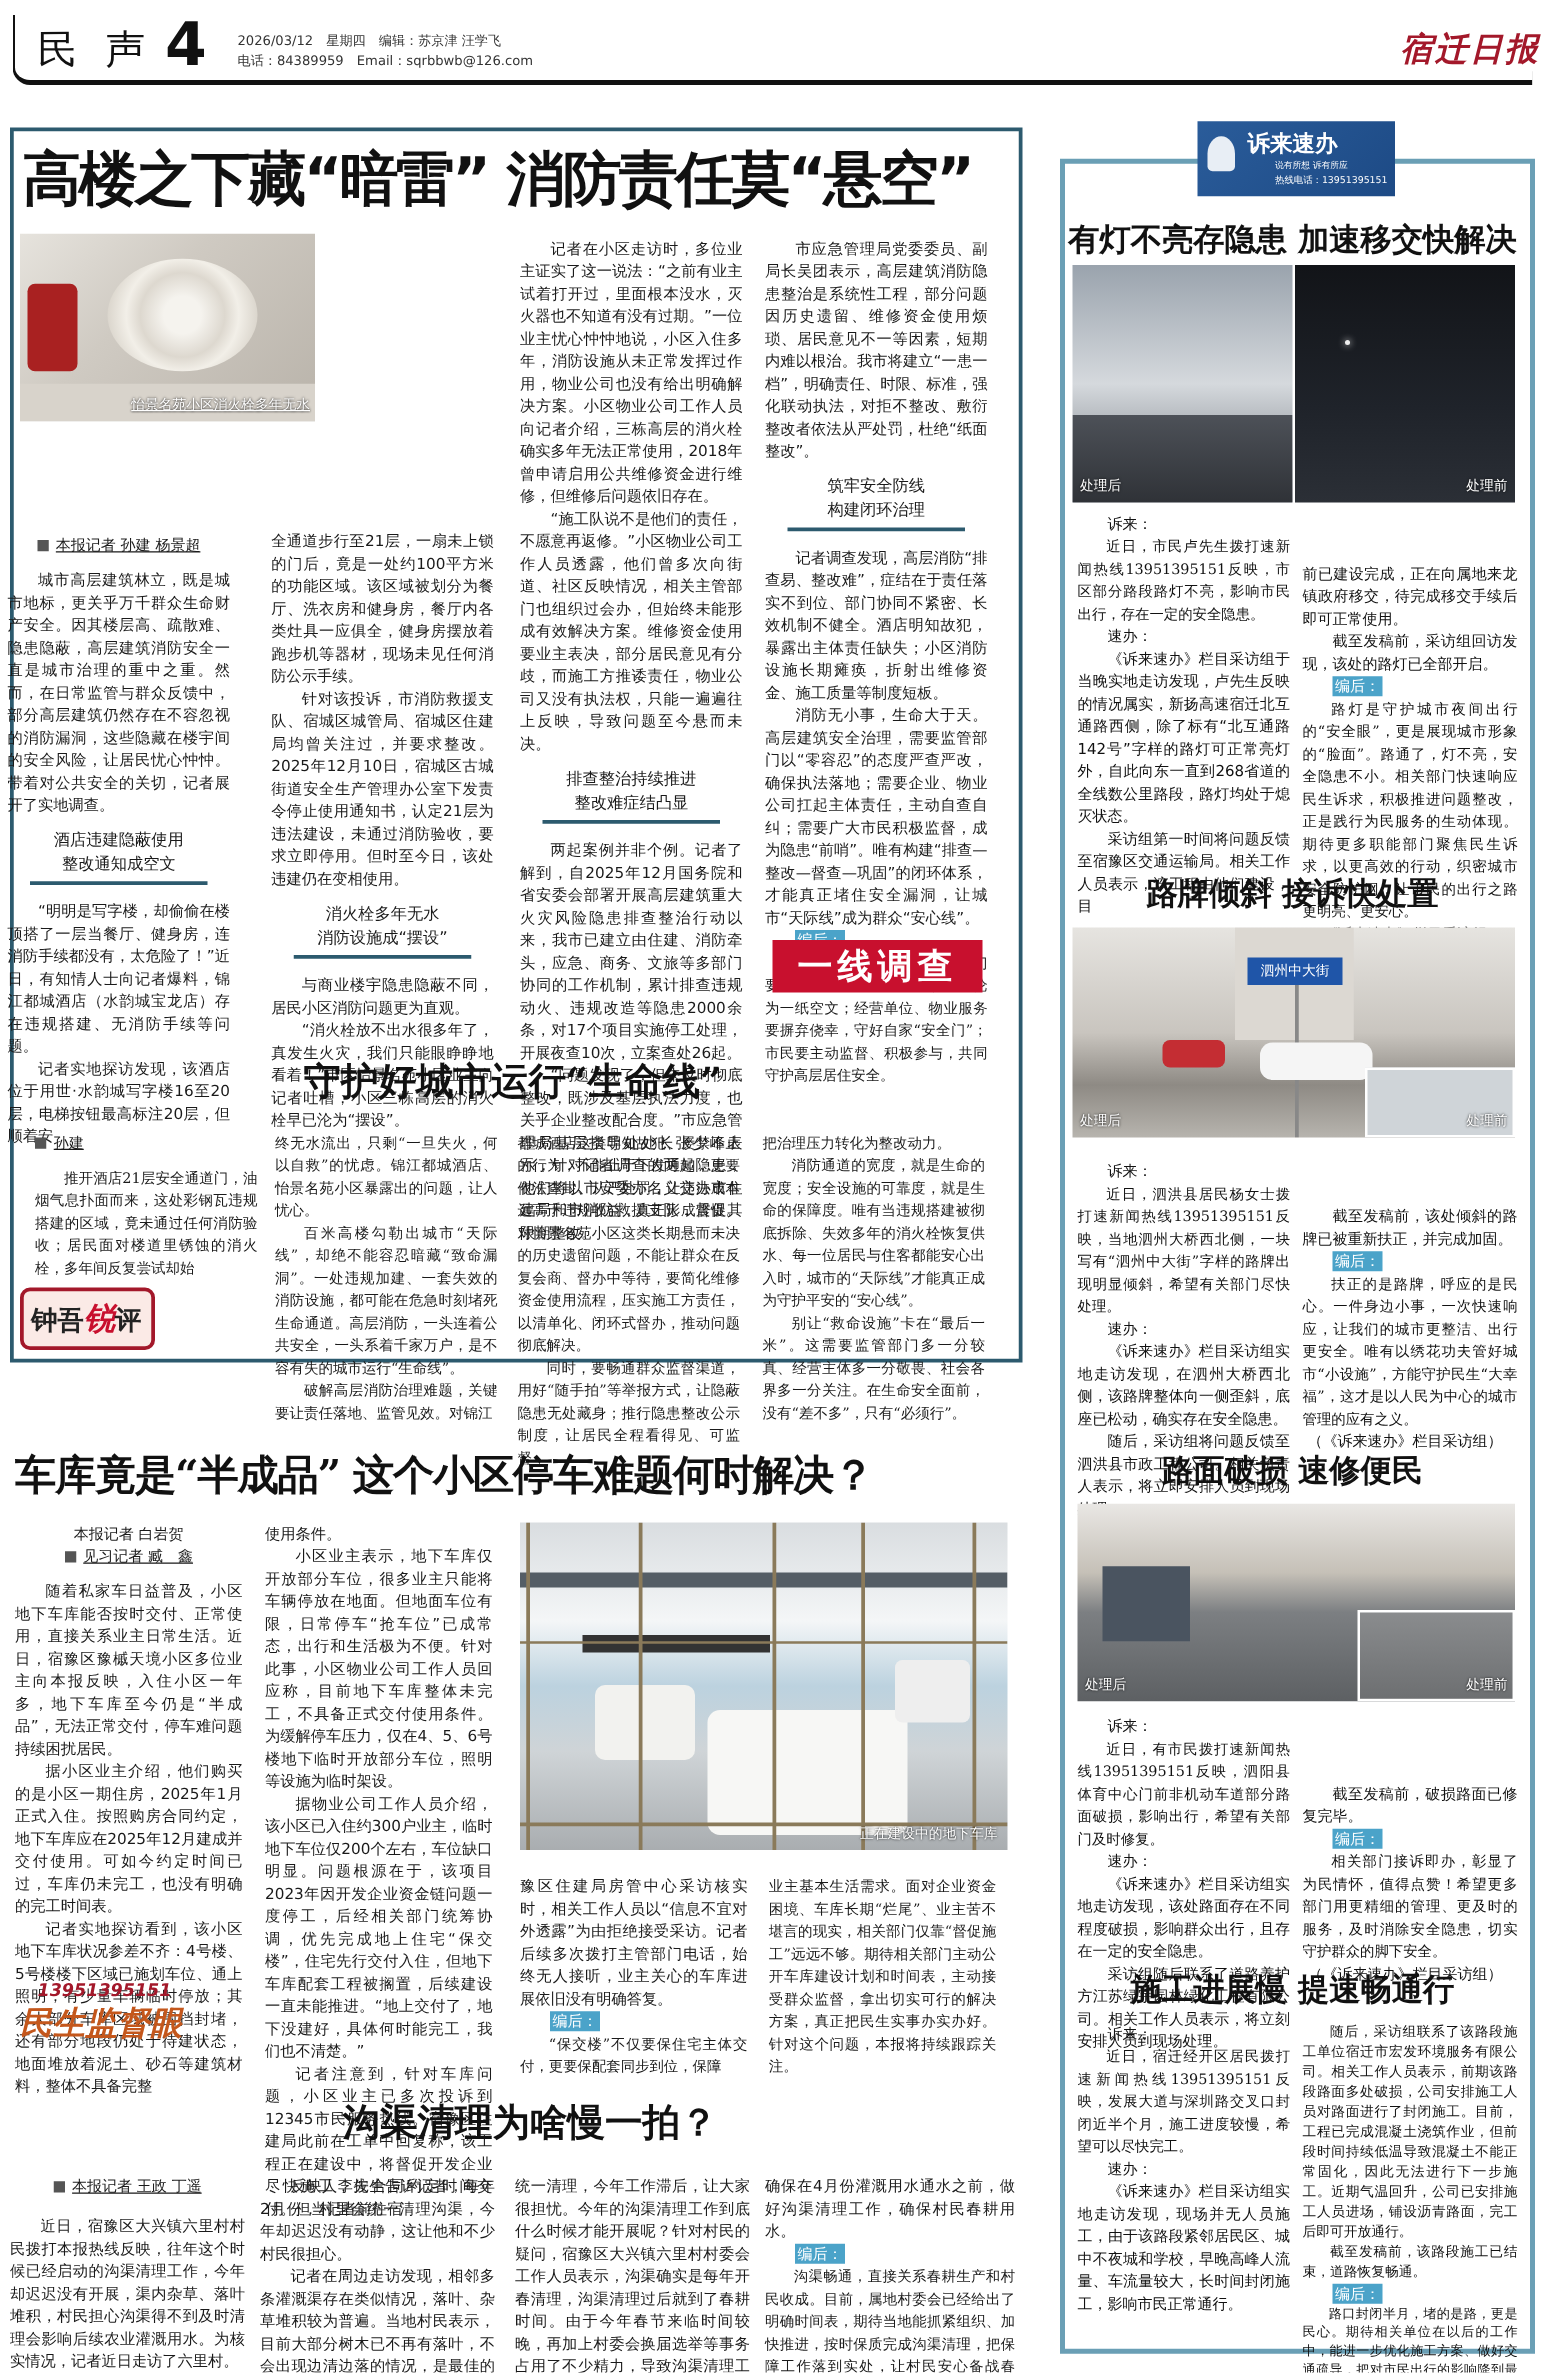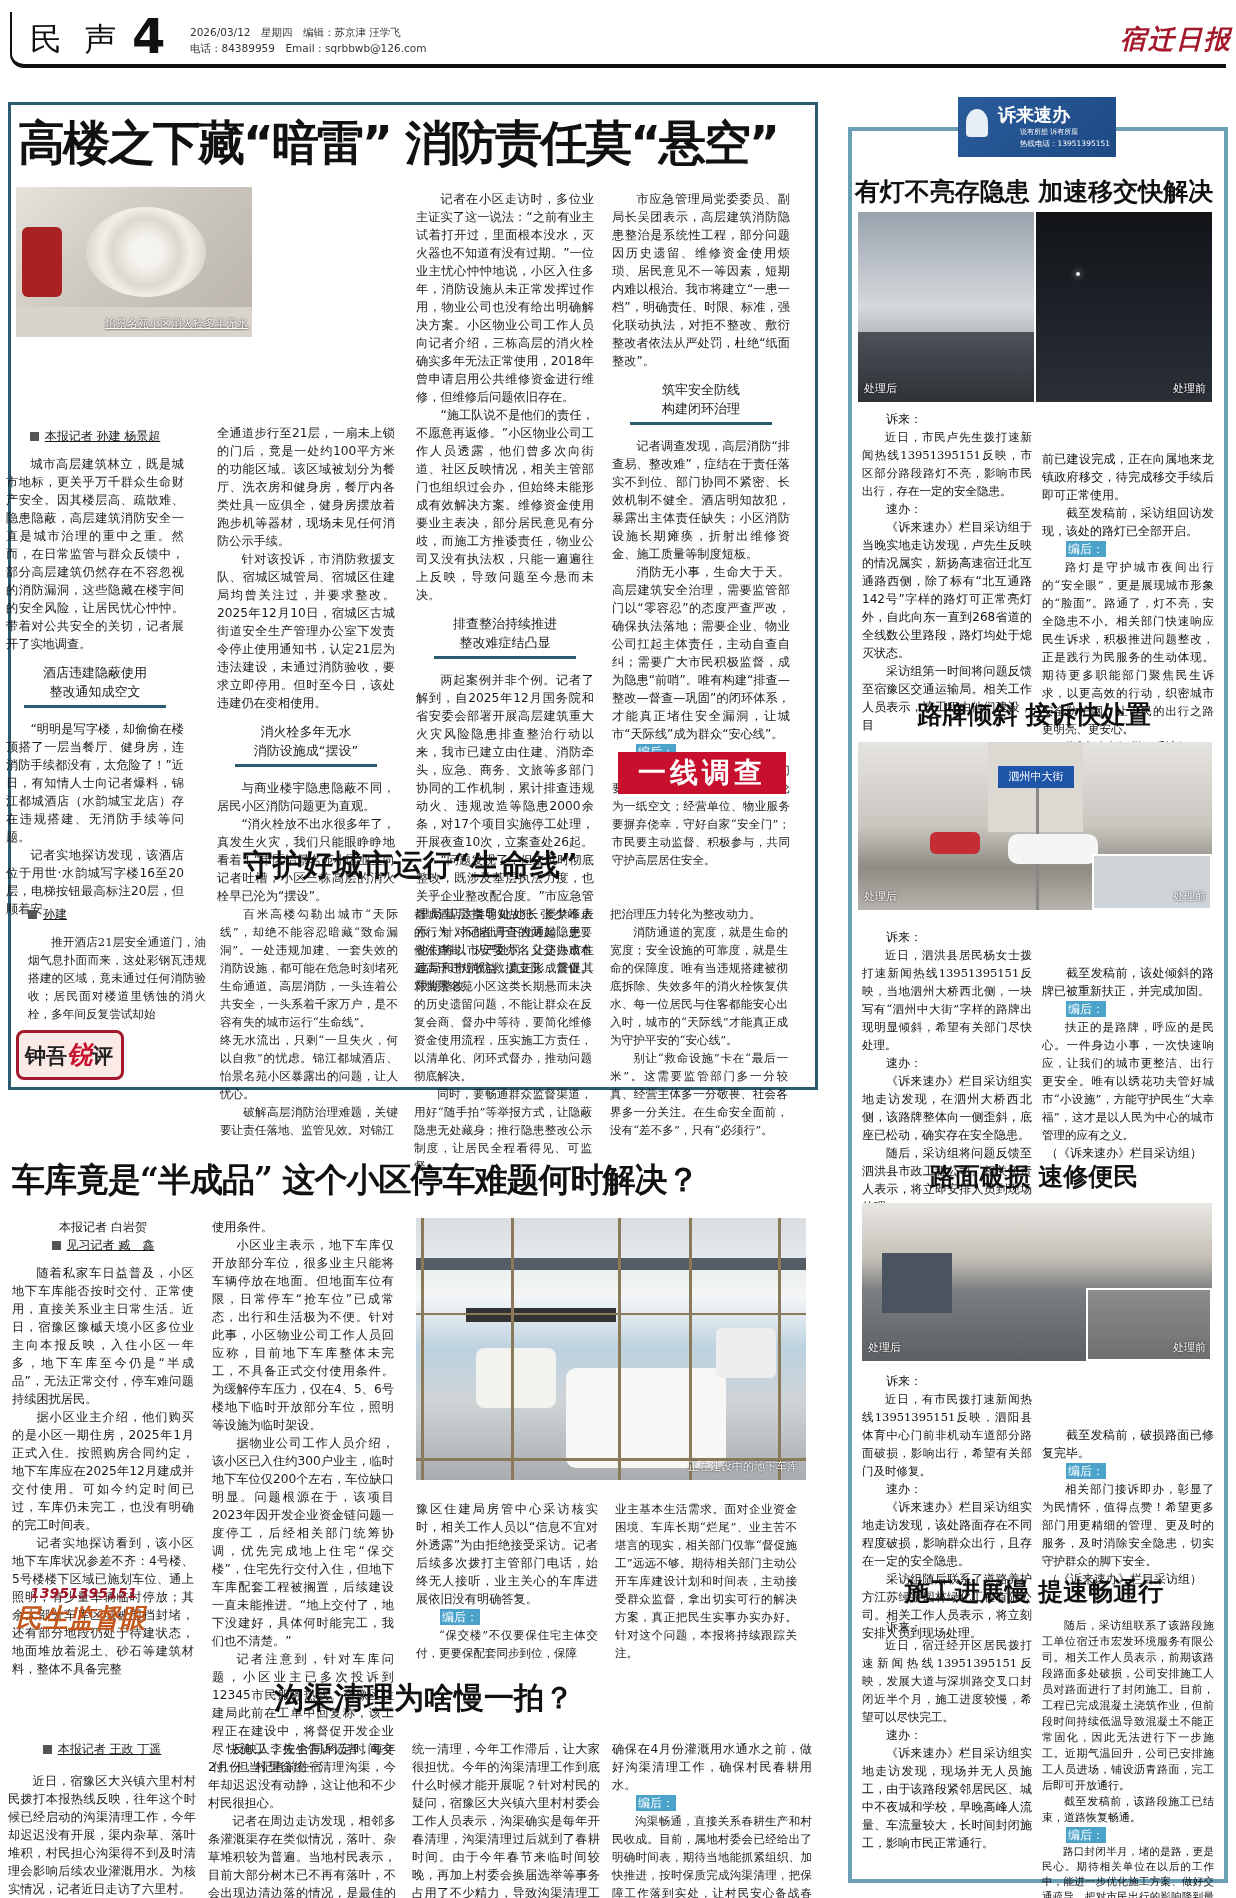--- a/index.html
+++ b/index.html
@@ -92,22 +92,22 @@
 <div class="hs" style="left:0;width:820px;top:845px;font-size:30px;">守护好城市运行“生命线”</div>
 <div class="col kai" style="left:28px;top:905px;width:178px;">
   <div class="byline" style="text-indent:0"><span class="sq"></span><span>孙建</span></div>
   <p>推开酒店21层安全通道门，油烟气息扑面而来，这处彩钢瓦违规搭建的区域，竟未通过任何消防验收；居民面对楼道里锈蚀的消火栓，多年间反复尝试却始</p>
 </div>
 
 <div class="abs" style="left:16px;top:1030px;width:108px;height:50px;background:#fbeae6;border:3px solid #a3182a;border-radius:8px;font-family:'DejaVu Sans',sans-serif;font-weight:bold;font-size:21px;line-height:44px;padding-left:6px;">
   <span style="color:#222">钟吾</span><span style="color:#c8102e;font-style:italic;font-size:25px">锐</span><span style="color:#222">评</span>
 </div>
 <div class="col kai" style="left:220px;top:905px;width:178px;">
+  <p style="text-indent:0">终无水流出，只剩“一旦失火，何以自救”的忧虑。锦江都城酒店、怡景名苑小区暴露出的问题，让人忧心。</p>
   <p>百米高楼勾勒出城市“天际线”，却绝不能容忍暗藏“致命漏洞”。一处违规加建、一套失效的消防设施，都可能在危急时刻堵死生命通道。高层消防，一头连着公共安全，一头系着千家万户，是不容有失的城市运行“生命线”。</p>
-  <p style="text-indent:0">终无水流出，只剩“一旦失火，何以自救”的忧虑。锦江都城酒店、怡景名苑小区暴露出的问题，让人忧心。</p>
   <p>破解高层消防治理难题，关键要让责任落地、监管见效。对锦江</p>
 </div>
 <div class="col kai" style="left:414px;top:905px;width:178px;">
   <p style="text-indent:0">都城酒店这类明知故犯、屡禁不止的行为，不能止于下发通知，更要依法查封、从严处罚，让违法成本远高于违规收益，真正形成震慑。对怡景名苑小区这类长期悬而未决的历史遗留问题，不能让群众在反复会商、督办中等待，要简化维修资金使用流程，压实施工方责任，以清单化、闭环式督办，推动问题彻底解决。</p>
   <p>同时，要畅通群众监督渠道，用好“随手拍”等举报方式，让隐蔽隐患无处藏身；推行隐患整改公示制度，让居民全程看得见、可监督，</p>
 </div>
 <div class="col kai" style="left:610px;top:905px;width:178px;">
   <p style="text-indent:0">把治理压力转化为整改动力。</p>
   <p>消防通道的宽度，就是生命的宽度；安全设施的可靠度，就是生命的保障度。唯有当违规搭建被彻底拆除、失效多年的消火栓恢复供水、每一位居民与住客都能安心出入时，城市的“天际线”才能真正成为守护平安的“安心线”。</p>
   <p>别让“救命设施”卡在“最后一米”。这需要监管部门多一分较真、经营主体多一分敬畏、社会各界多一分关注。在生命安全面前，没有“差不多”，只有“必须行”。</p>

